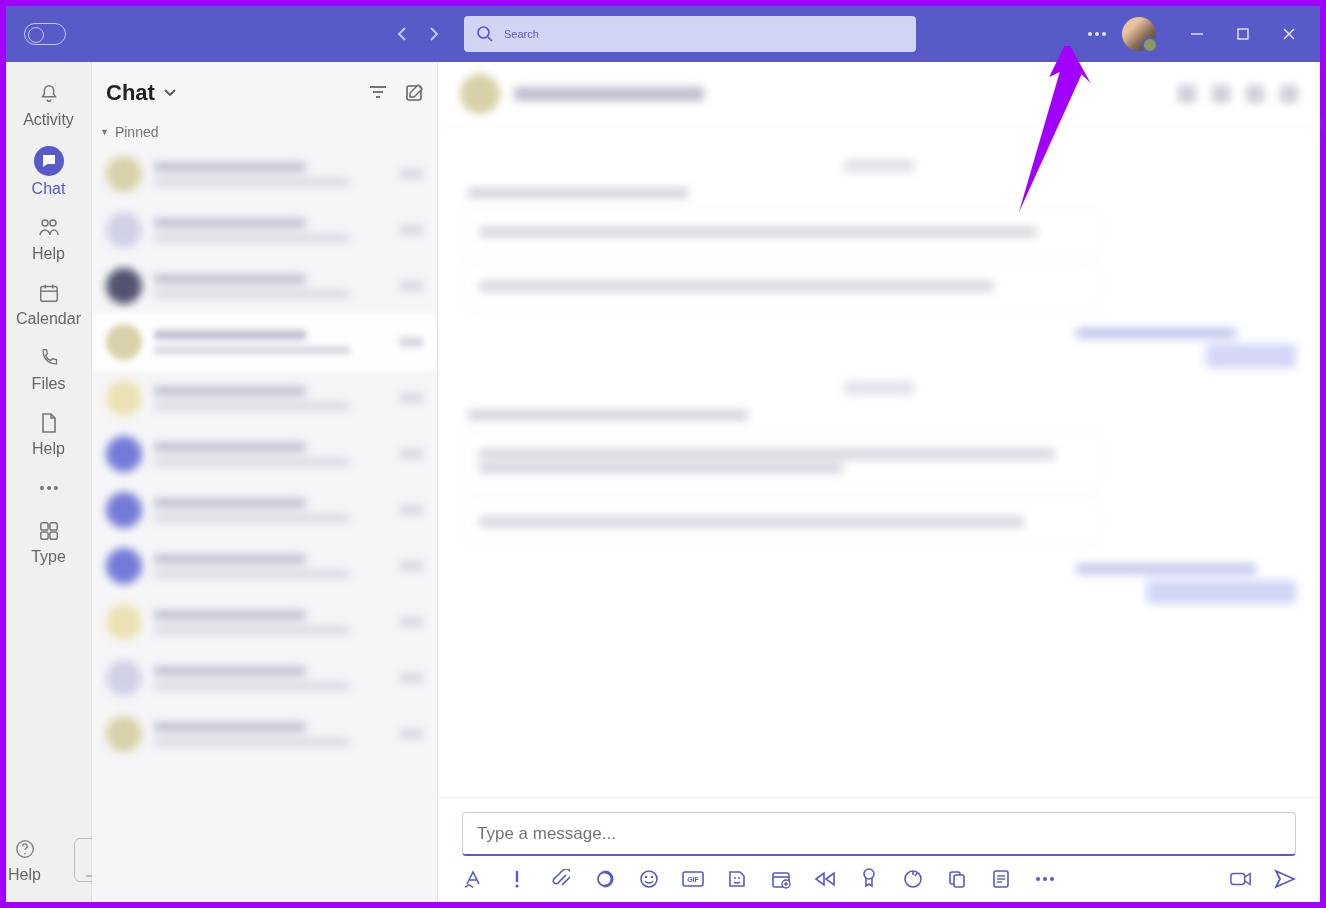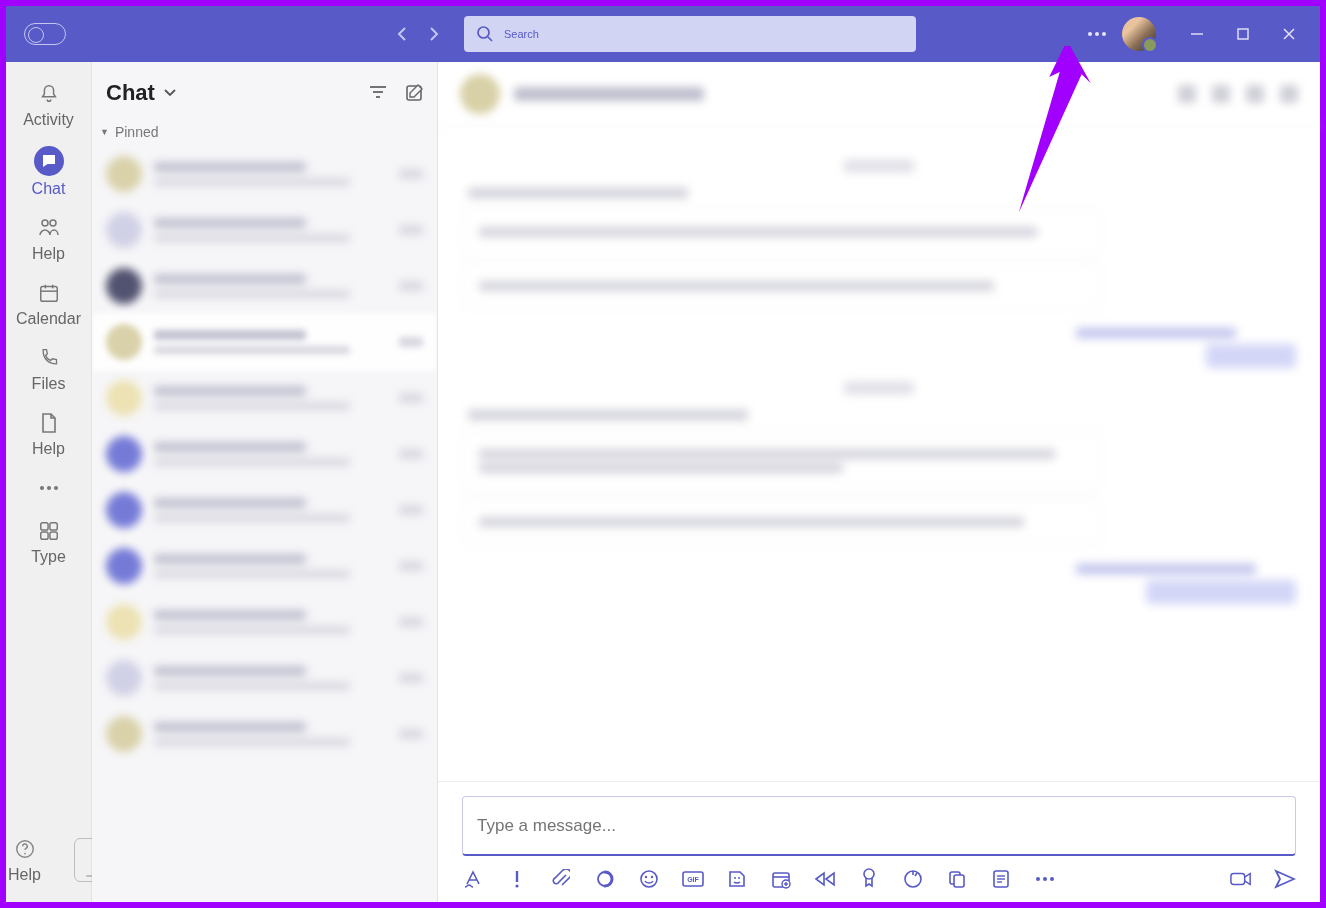--- a/index.html
+++ b/index.html
@@ -216,21 +216,21 @@
 
 
 .compose{
   border-top:1px solid #eee;
   padding:14px 24px 12px;
 }
 .compose-input{
   border:1px solid #c9caea;
   border-bottom:2px solid #575ac7;
   border-radius:4px;
-  height:60px;
+  height:44px;
   display:flex;align-items:center;
   padding:0 14px;
   color:#555;
 }
 .compose-input input{
   border:none;outline:none;width:100%;font-size:17px;background:transparent;
 }
 .compose-tools{
   display:flex; gap:22px; margin-top:12px; color:#575ac7; align-items:center;
 }

